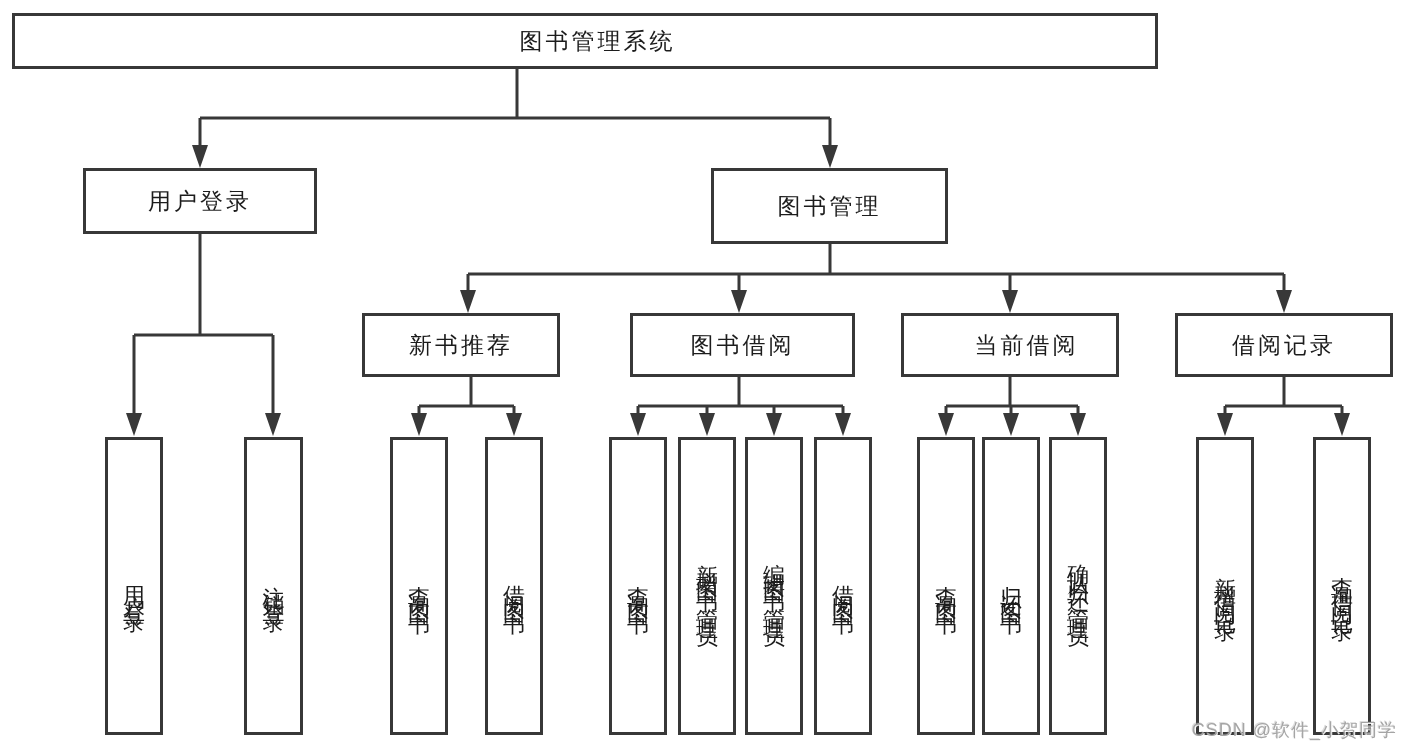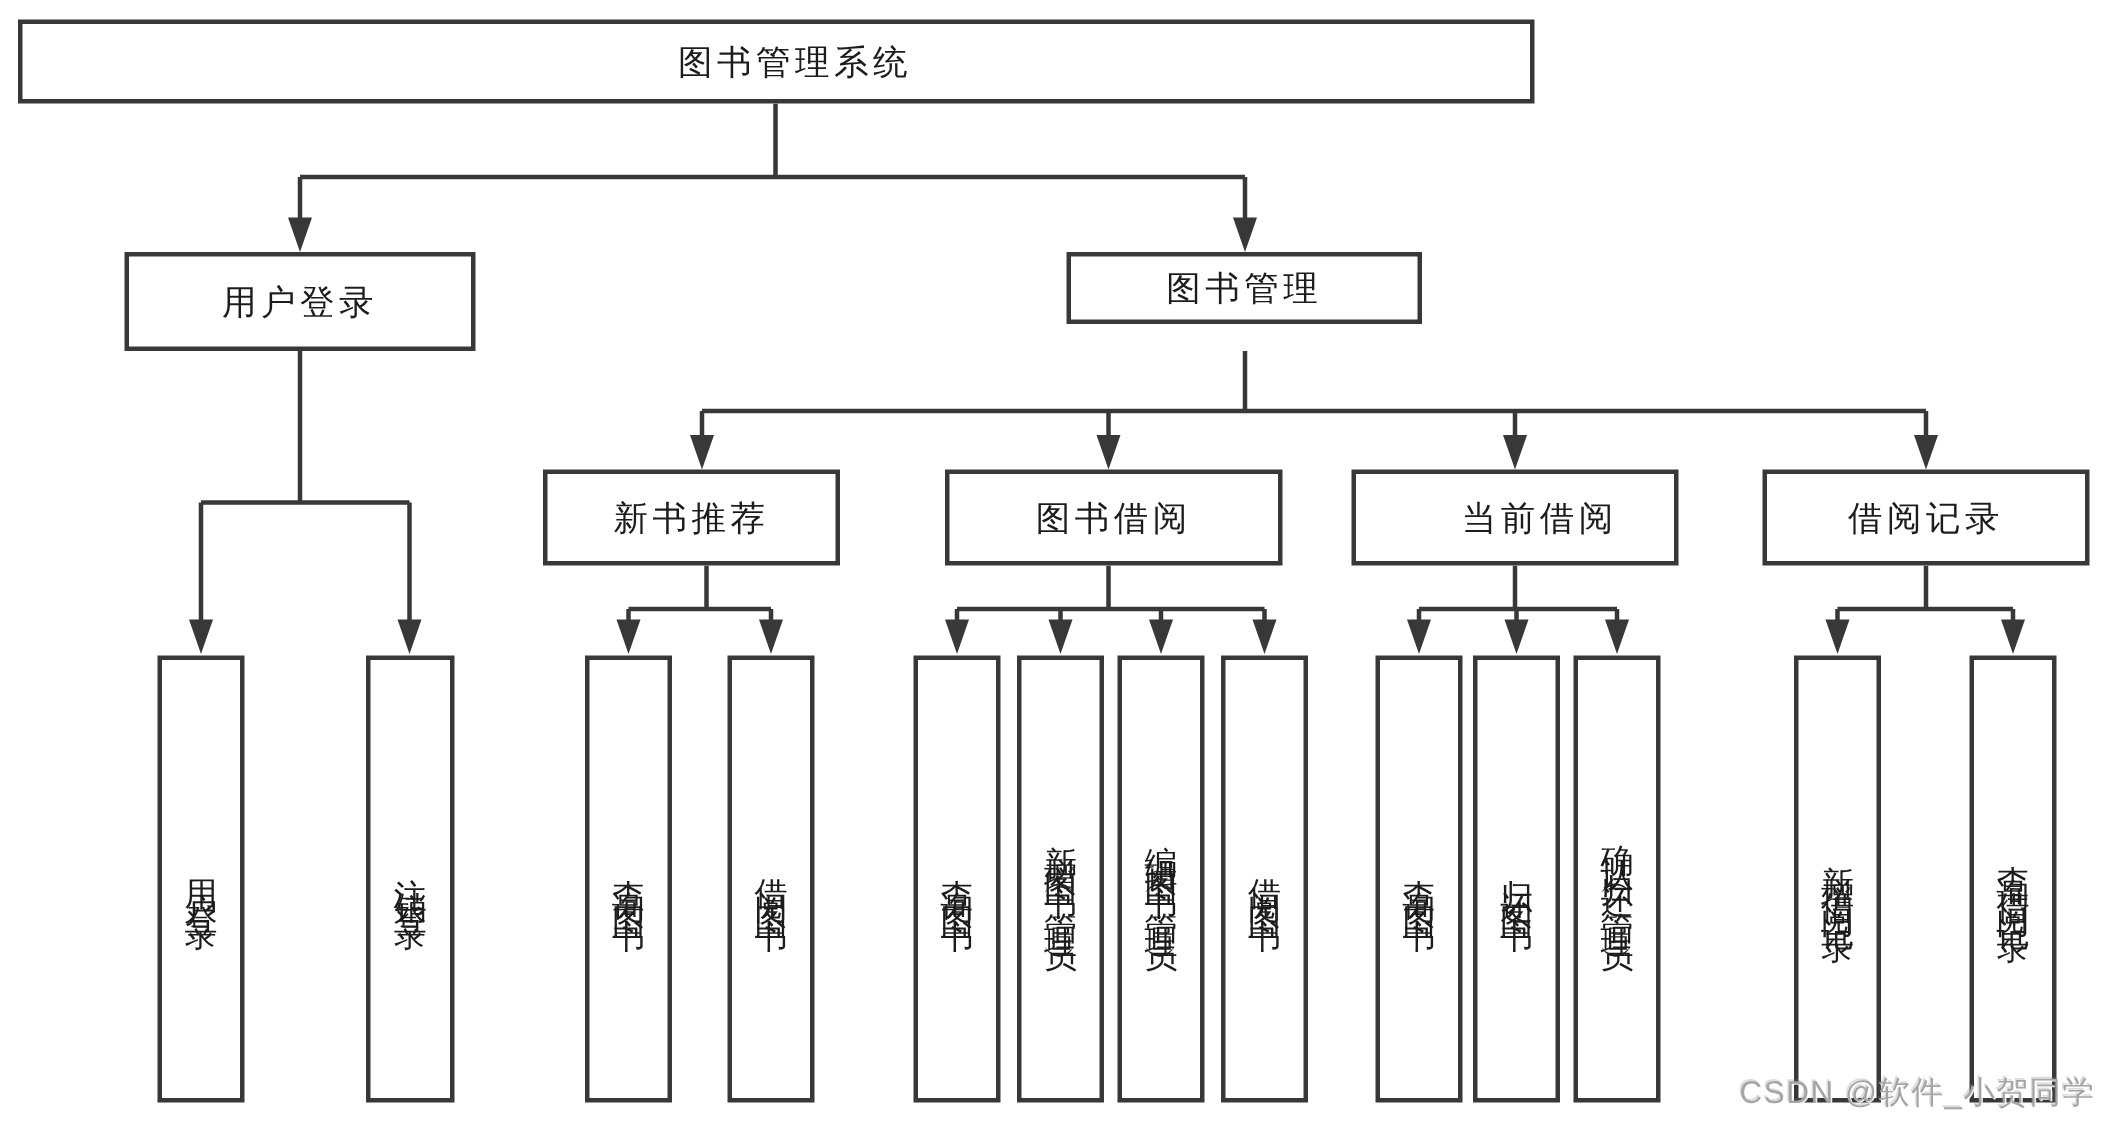--- a/index.html
+++ b/index.html
@@ -43,21 +43,21 @@
     writing-mode: vertical-rl;
     text-orientation: mixed;
     letter-spacing: 9px;
     line-height: 1;
     white-space: nowrap;
   }
   .watermark {
     position: absolute;
     right: 8px;
     bottom: 5px;
-    font-size: 21px;
+    font-size: 18px;
     letter-spacing: 1px;
     color: var(--watermark);
     text-shadow: 1px 1px 0 rgba(255,255,255,0.9), -1px -1px 0 rgba(120,120,120,0.25);
     pointer-events: none;
   }
 </style>
 </head>
 <body>
 
 <div id="canvas">
@@ -95,28 +95,28 @@
         <polygon points="766,413 782,413 774,436"></polygon>
         <polygon points="835,413 851,413 843,436"></polygon>
         <polygon points="938,413 954,413 946,436"></polygon>
         <polygon points="1003,413 1019,413 1011,436"></polygon>
         <polygon points="1070,413 1086,413 1078,436"></polygon>
         <polygon points="1217,413 1233,413 1225,436"></polygon>
         <polygon points="1334,413 1350,413 1342,436"></polygon>
       </g>
   </svg>
 
-  <div class="box" style="left:12px; top:13px; width:1011px; height:56px;padding-left:25px;">
+  <div class="box" style="left:12px; top:13px; width:1146px; height:56px;padding-left:25px;">
     <span>图书管理系统</span>
   </div>
 
   <div class="box" style="left:83px; top:168px; width:234px; height:66px;">
     <span>用户登录</span>
   </div>
-  <div class="box" style="left:711px; top:168px; width:237px; height:48px;align-items:center;">
+  <div class="box" style="left:711px; top:168px; width:237px; height:76px;align-items:center;">
     <span>图书管理</span>
   </div>
 
   <div class="box" style="left:362px; top:313px; width:198px; height:64px;">
     <span>新书推荐</span>
   </div>
   <div class="box" style="left:630px; top:313px; width:225px; height:64px;">
     <span>图书借阅</span>
   </div>
   <div class="box" style="left:901px; top:313px; width:218px; height:64px;padding-left:33px;">

